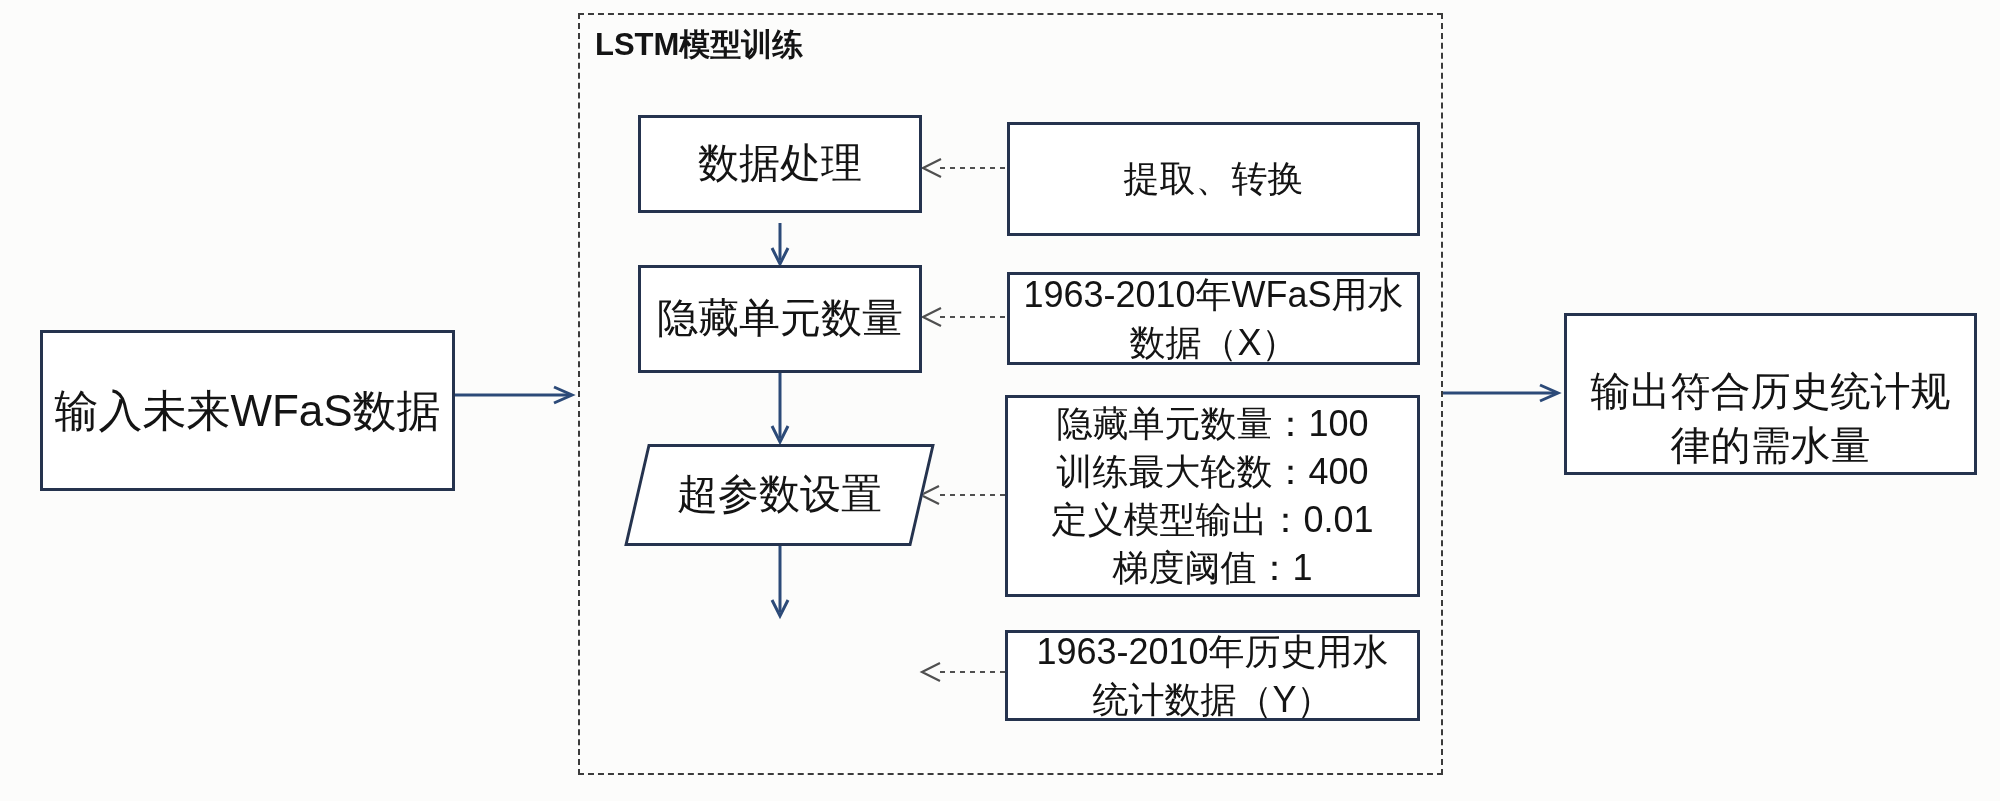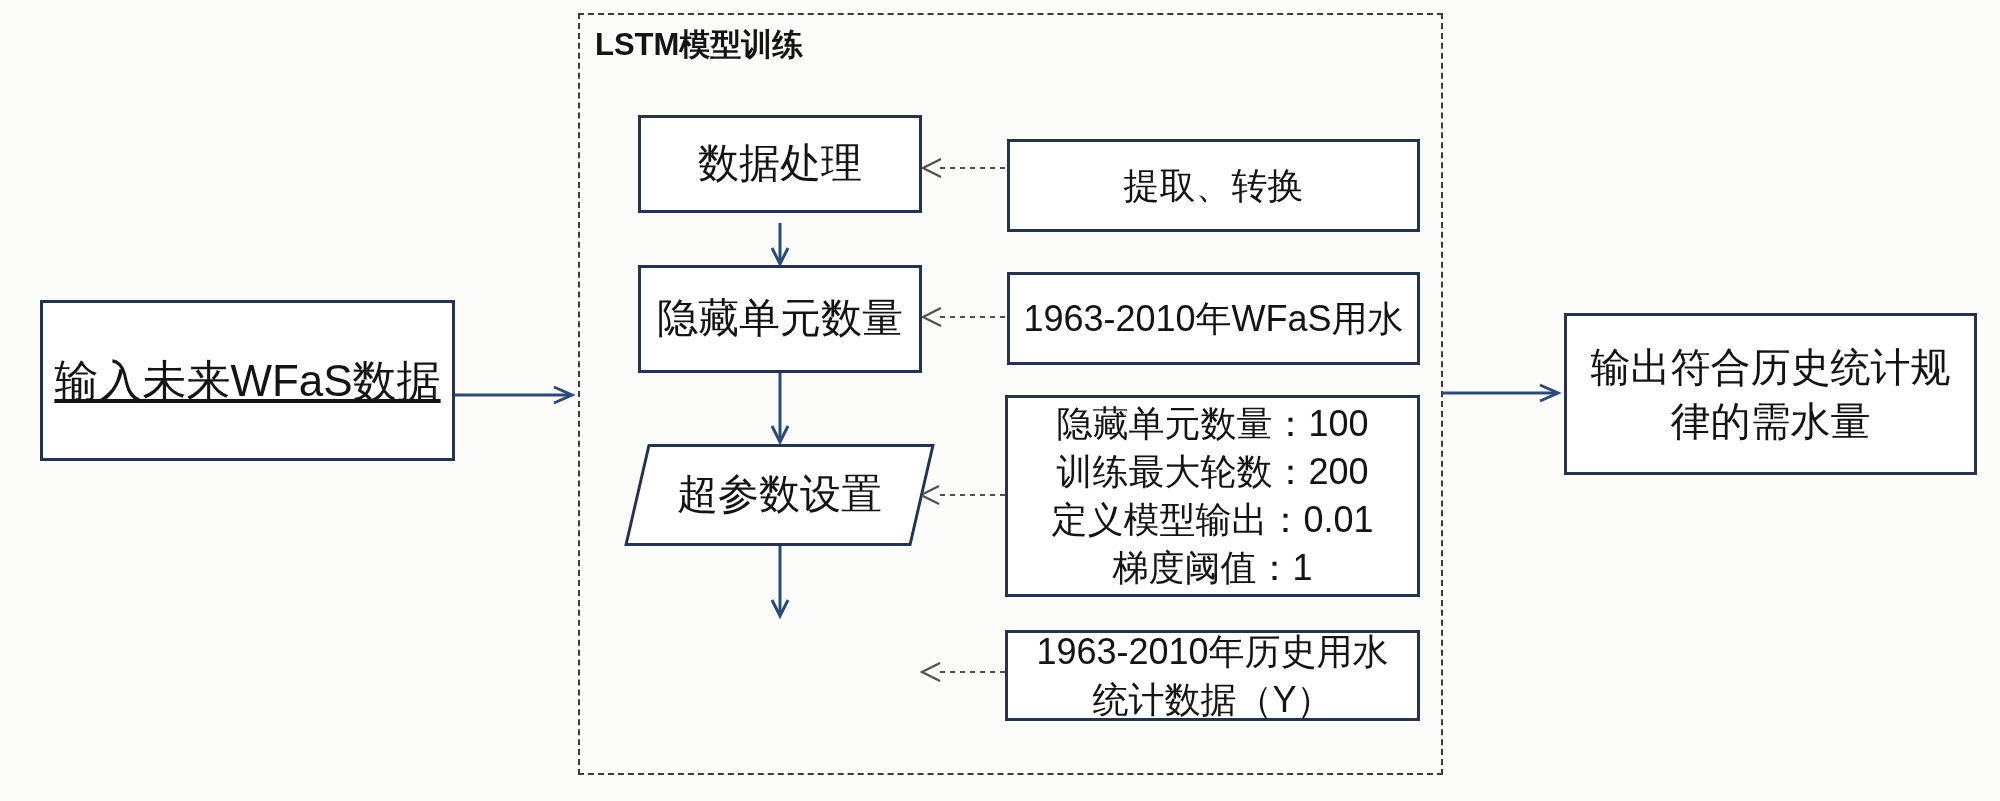--- a/index.html
+++ b/index.html
@@ -101,48 +101,49 @@
     </g>
     <g>
       <line class="dash" x1="1005" y1="672" x2="939" y2="672"></line>
       <polyline class="dhead" points="940,663 922,672 940,681"></polyline>
     </g>
   </svg>
 
   <div class="container-dashed" style="left:578px;top:13px;width:865px;height:762px;"></div>
   <div class="container-title" style="left:595px;top:24px;">LSTM模型训练</div>
 
-  <div class="box terminal-left" style="left:40px;top:300px;width:415px;height:161px;text-decoration:underline;">
+  <div class="box terminal-left" style="left:40px;top:330px;width:415px;height:161px;">
     <span>输入未来WFaS数据</span>
   </div>
 
   <div class="box step" style="left:638px;top:115px;width:284px;height:98px;">
     <span>数据处理</span>
   </div>
   <div class="box step" style="left:638px;top:265px;width:284px;height:108px;">
     <span>隐藏单元数量</span>
   </div>
   <div class="box step parallelogram" style="left:636px;top:444px;width:287px;height:102px;">
     <span class="unskew">超参数设置</span>
   </div>
 
-  <div class="box annotation" style="left:1007px;top:139px;width:413px;height:93px;">
+  <div class="box annotation" style="left:1007px;top:122px;width:413px;height:114px;">
     <span class="line">提取、转换</span>
   </div>
   <div class="box annotation" style="left:1007px;top:272px;width:413px;height:93px;text-align:center;">
     <span class="line">1963-2010年WFaS用水</span>
+    <span class="line">数据（X）</span>
   </div>
   <div class="box annotation" style="left:1005px;top:395px;width:415px;height:202px;">
     <span class="line">隐藏单元数量：100</span>
-    <span class="line">训练最大轮数：200</span>
+    <span class="line">训练最大轮数：400</span>
     <span class="line">定义模型输出：0.01</span>
     <span class="line">梯度阈值：1</span>
   </div>
   <div class="box annotation" style="left:1005px;top:630px;width:415px;height:91px;">
     <span class="line">1963-2010年历史用水</span>
     <span class="line">统计数据（Y）</span>
   </div>
 
-  <div class="box terminal-right" style="left:1564px;top:313px;width:413px;height:162px;">
+  <div class="box terminal-right" style="left:1564px;top:313px;width:413px;height:162px;align-items:flex-end;">
     <span>输出符合历史统计规律的需水量</span>
   </div>
 
 </div>
 
 </body></html>

